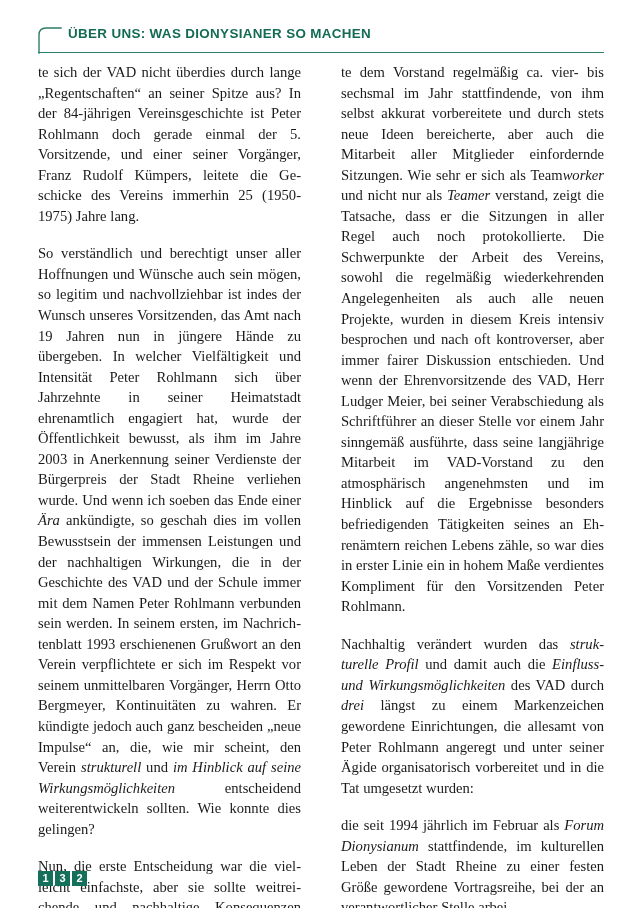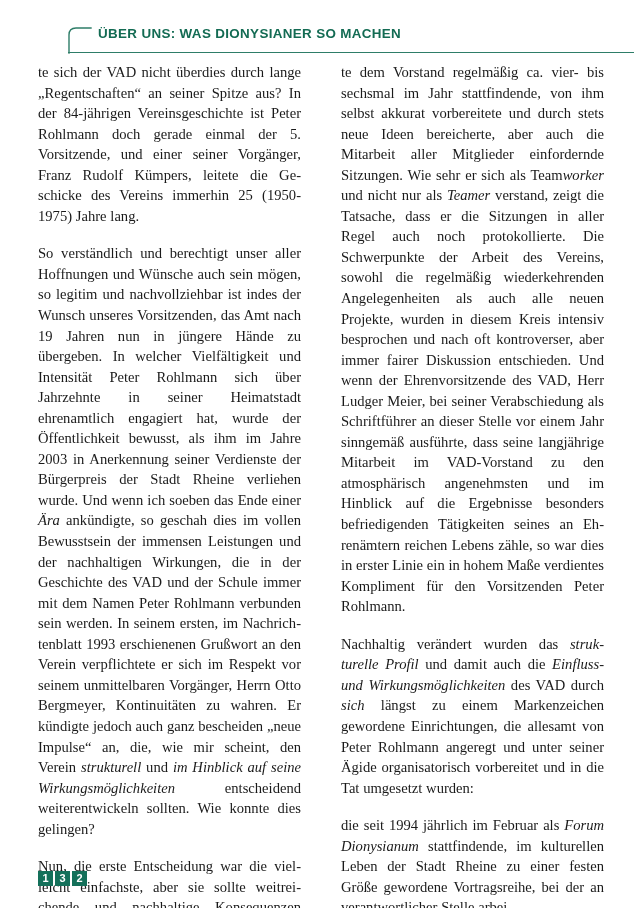--- a/index.html
+++ b/index.html
@@ -25,21 +25,20 @@
     box-sizing: border-box;
   }
 
   
   .page-header {
     position: absolute;
     left: 38px;
     top: 24px;
     width: 566px;
     height: 32px;
-    margin-left: 30px;
   }
   .header-bracket {
     position: absolute;
     left: 0;
     top: 2px;
     width: 24px;
     height: 28px;
     pointer-events: none;
   }
   .header-title {
@@ -129,21 +128,21 @@
   </div>
 
   <div class="columns">
     <div class="col col-left" id="col-left">
         <p class="para">te sich der VAD nicht überdies durch lan­ge „Regentschaften“ an seiner Spitze aus? In der 84-jährigen Vereinsgeschichte ist Peter Rohlmann doch gerade einmal der 5. Vorsitzende, und einer seiner Vorgän­ger, Franz Rudolf Kümpers, leitete die Ge­schicke des Vereins immerhin 25 (1950-1975) Jahre lang.</p>
         <p class="para">So verständlich und berechtigt unser aller Hoffnungen und Wünsche auch sein mö­gen, so legitim und nachvollziehbar ist indes der Wunsch unseres Vorsitzenden, das Amt nach 19 Jahren nun in jüngere Hände  zu übergeben. In welcher Viel­fältigkeit und Intensität Peter Rohlmann sich über Jahrzehnte in seiner Heimat­stadt ehrenamtlich  engagiert hat, wurde der Öffentlichkeit bewusst, als ihm im Jahre 2003 in Anerkennung seiner Ver­dienste der Bürgerpreis der Stadt Rhei­ne verliehen wurde. Und wenn ich soeben das Ende einer <em>Ära</em> ankündigte, so geschah dies im vollen Bewusstsein der immensen Leistungen und der nachhal­tigen Wirkungen, die  in der Geschichte des VAD und der Schule immer mit dem Namen Peter Rohlmann verbunden sein werden. In seinem ersten, im Nachrich­tenblatt 1993 erschienenen Grußwort an den Verein verpflichtete er sich im Res­pekt vor seinem unmittelbaren Vorgän­ger, Herrn Otto Bergmeyer, Kontinuitäten zu wahren. Er kündigte jedoch auch ganz bescheiden „neue Impulse“ an, die, wie mir scheint, den Verein <em>strukturell</em> und <em>im Hinblick auf seine Wirkungsmöglichkeiten</em> entscheidend weiterentwickeln sollten. Wie konnte dies gelingen?</p>
         <p class="para">Nun, die erste Entscheidung war die viel­leicht einfachste, aber sie sollte weitrei­chende und nachhaltige Konsequenzen zeitigen. Der neue Vorsitzende verordne-</p>
       </div>
     <div class="col col-right" id="col-right">
         <p class="para">te dem Vorstand regelmäßig ca. vier- bis sechsmal im Jahr stattfindende, von ihm selbst akkurat vorbereitete  und  durch stets neue Ideen bereicherte, aber auch die Mitarbeit aller Mitglieder einfor­dernde Sitzungen. Wie sehr er sich als Team<em>worker</em> und nicht nur als <em>Teamer</em> verstand, zeigt die Tatsache, dass er die Sitzungen in aller Regel auch noch  pro­tokollierte. Die Schwerpunkte der Arbeit des Vereins, sowohl die regelmäßig wie­derkehrenden Angelegenheiten als auch alle neuen Projekte, wurden in diesem Kreis intensiv besprochen und nach oft kontroverser, aber immer fairer Diskus­sion entschieden. Und wenn der Ehren­vorsitzende des VAD, Herr Ludger Meier, bei seiner Verabschiedung als Schrift­führer an dieser Stelle vor einem Jahr sinngemäß  ausführte, dass seine lang­jährige Mitarbeit im VAD-Vorstand zu den atmosphärisch angenehmsten und im Hinblick auf die Ergebnisse besonders befriedigenden Tätigkeiten seines an Eh­renämtern reichen Lebens zähle, so war dies in erster Linie ein in hohem Maße verdientes Kompliment für den Vorsit­zenden Peter Rohlmann.</p>
-        <p class="para">Nachhaltig verändert wurden das <em>struk­turelle Profil</em> und damit auch die <em>Einfluss- und Wirkungsmöglichkeiten</em> des VAD durch <em>sich</em> längst zu einem Markenzei­chen gewordene Einrichtungen, die alle­samt von Peter Rohlmann angeregt und unter seiner Ägide organisatorisch  vor­bereitet und in die Tat umgesetzt wur­den:</p>
+        <p class="para">Nachhaltig verändert wurden das <em>struk­turelle Profil</em> und damit auch die <em>Einfluss- und Wirkungsmöglichkeiten</em> des VAD durch <em>drei</em> längst zu einem Markenzei­chen gewordene Einrichtungen, die alle­samt von Peter Rohlmann angeregt und unter seiner Ägide organisatorisch  vor­bereitet und in die Tat umgesetzt wur­den:</p>
         <p class="para">die seit 1994 jährlich im Februar als <em>Fo­rum Dionysianum</em> stattfindende, im kul­turellen Leben der Stadt Rheine zu einer festen Größe gewordene  Vortragsreihe, bei der an verantwortlicher Stelle arbei-</p>
       </div>
   </div>
 
   <div class="folio" id="folio">
       <span class="folio-digit">1</span>
       <span class="folio-digit">3</span>
       <span class="folio-digit">2</span>
     </div>
 

